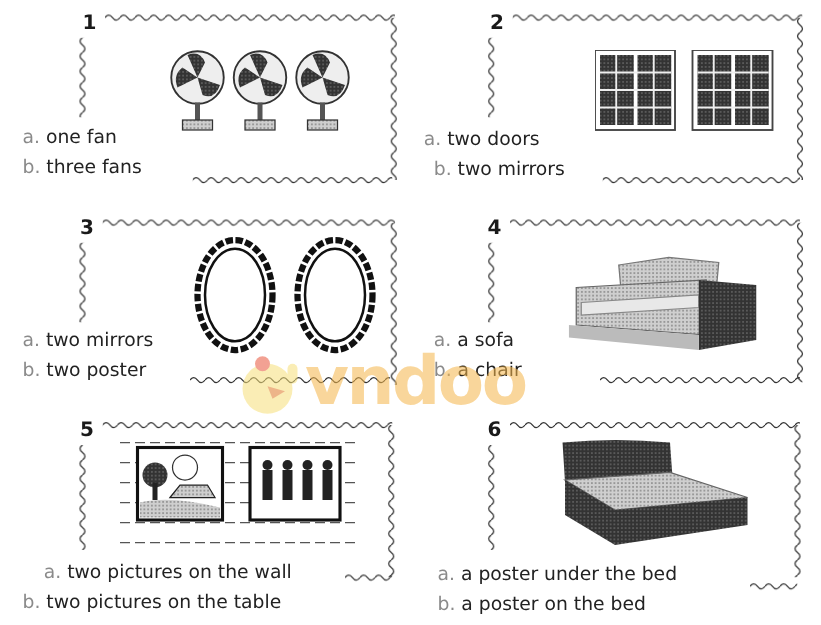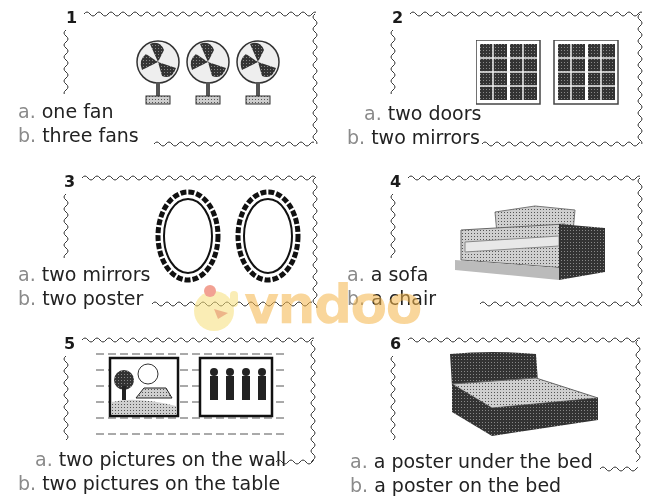--- a/index.html
+++ b/index.html
@@ -1,20 +1,20 @@
 <!DOCTYPE html>
 <html><head>
 <meta charset="utf-8">
 <style>
   html, body { margin:0; padding:0; background:#ffffff; }
   body { width:657px; height:500px; position:relative; overflow:hidden; font-family:"DejaVu Sans", sans-serif; color:#222; }
   .panel { position:absolute; }
   .num { position:absolute; font-weight:bold; font-size:16px; color:#1a1a1a; }
   .wavy-top, .wavy-bottom, .wavy-left, .wavy-right { position:absolute; }
-  .opt { position:absolute; font-size:19px; color:#222; white-space:nowrap; }
+  .opt { position:absolute; font-size:15px; color:#222; white-space:nowrap; }
   .opt .letter { color:#8a8a8a; }
   .pic { position:absolute; }
   .watermark { position:absolute; left:188px; top:279px; width:220px; height:60px; opacity:0.55; pointer-events:none; }
   .wm-text { position:absolute; left:56px; top:-6px; font-family:"DejaVu Sans", sans-serif; font-weight:bold; font-size:54px; color:#f5b64a; letter-spacing:-2px;text-align:center; }
 </style>
 </head>
 <body>
 
 <svg width="0" height="0" style="position:absolute">
   <defs>
@@ -94,21 +94,21 @@
         <rect x="34" y="4" width="27" height="56" fill="url(#dark)"></rect>
       <path d="M17 4 V60 M47 4 V60 M4 18 H61 M4 32 H61 M4 46 H61" stroke="#eee" stroke-width="1.5"></path>
     </g>
     <g transform="translate(78,0)">
       <rect x="0" y="0" width="64" height="64" fill="#fff" stroke="#444" stroke-width="1.5"></rect>
       <rect x="4" y="4" width="27" height="56" fill="url(#dark)"></rect>
         <rect x="34" y="4" width="27" height="56" fill="url(#dark)"></rect>
       <path d="M17 4 V60 M47 4 V60 M4 18 H61 M4 32 H61 M4 46 H61" stroke="#eee" stroke-width="1.5"></path>
     </g>
   </svg>
-  <div class="opt" style="left:364px;top:102px"><span class="letter">a.</span> <span>two doors</span></div>
+  <div class="opt" style="left:339px;top:102px"><span class="letter">a.</span> <span>two doors</span></div>
   <div class="opt" style="left:347px;top:126px"><span class="letter">b.</span> <span>two mirrors</span></div>
 </div>
 
 <div class="panel">
   <div class="num" style="left:64px;top:172px;">3</div>
   <svg class="wavy-top" style="left:82px;top:174px" width="234" height="8">
       <rect width="234" height="8" fill="url(#wavyH)"></rect>
     </svg>
   <svg class="wavy-left" style="left:62px;top:194px" width="8" height="64">
       <rect width="8" height="64" fill="url(#wavyV)"></rect>

